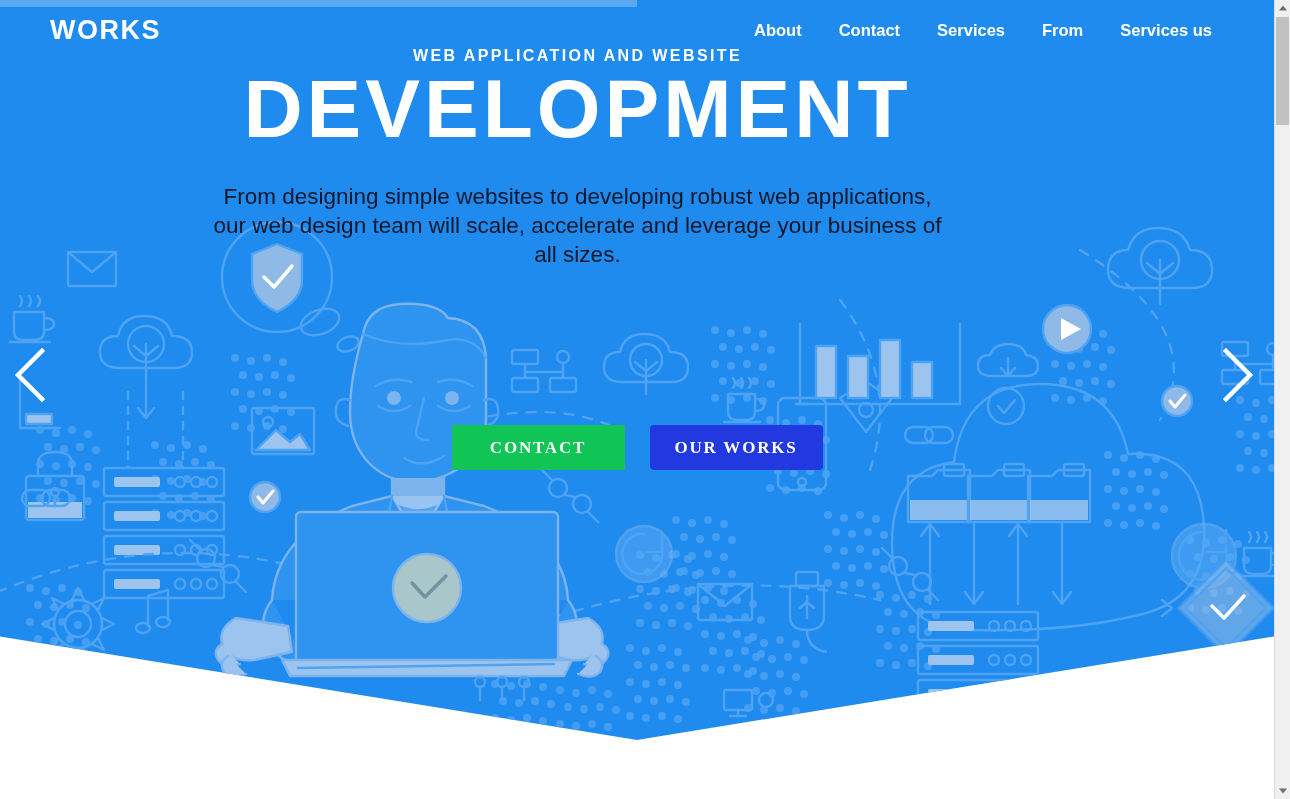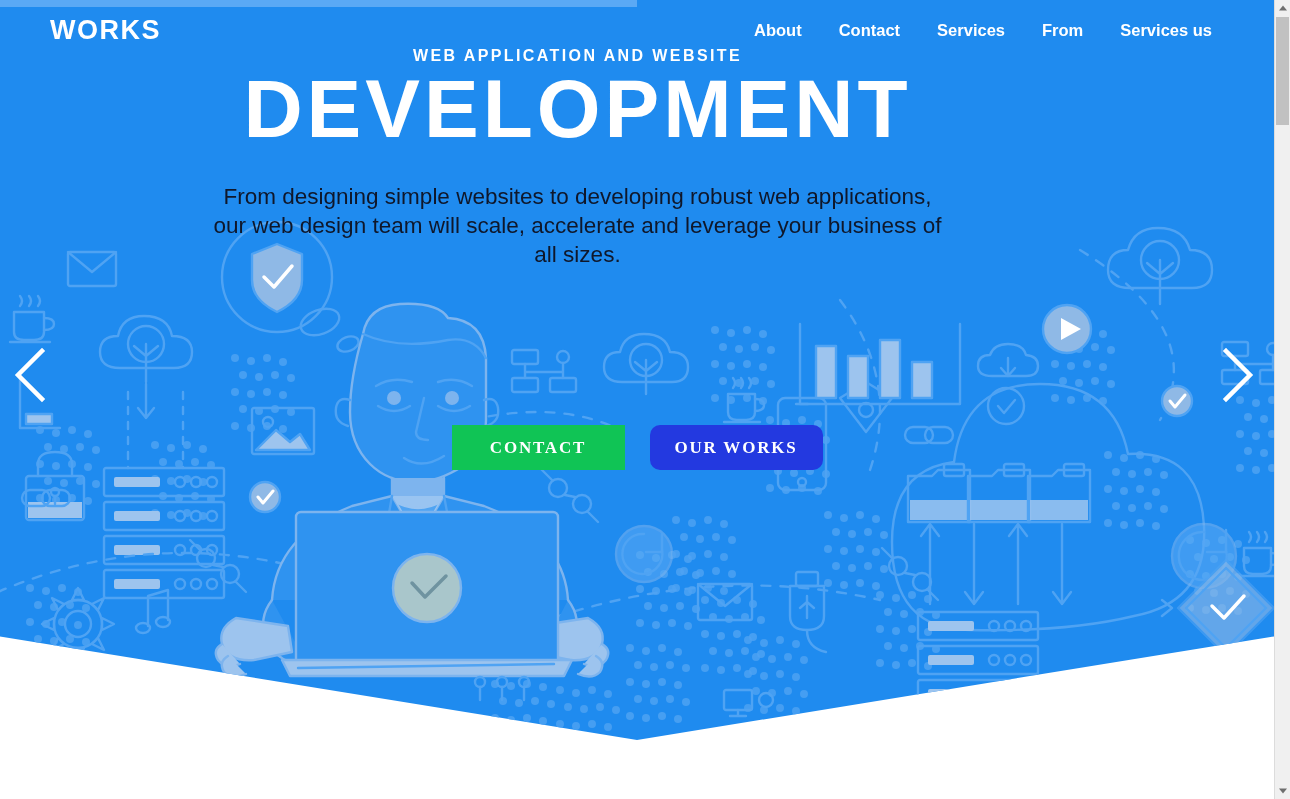--- a/index.html
+++ b/index.html
@@ -167,21 +167,21 @@
     text-align: center;
     padding: 0;
   }
   #cta-contact {
     width: 173px;
     background: #10c455;
   }
   #cta-works {
     width: 173px;
     background: #2339e0;
-    border-radius: 10px;
+    border-radius: 4px;
   }
 
   
   .carousel-arrow {
     position: absolute;
     top: 375px;
     transform: translateY(-50%);
     z-index: 35;
     cursor: pointer;
     width: 44px;

